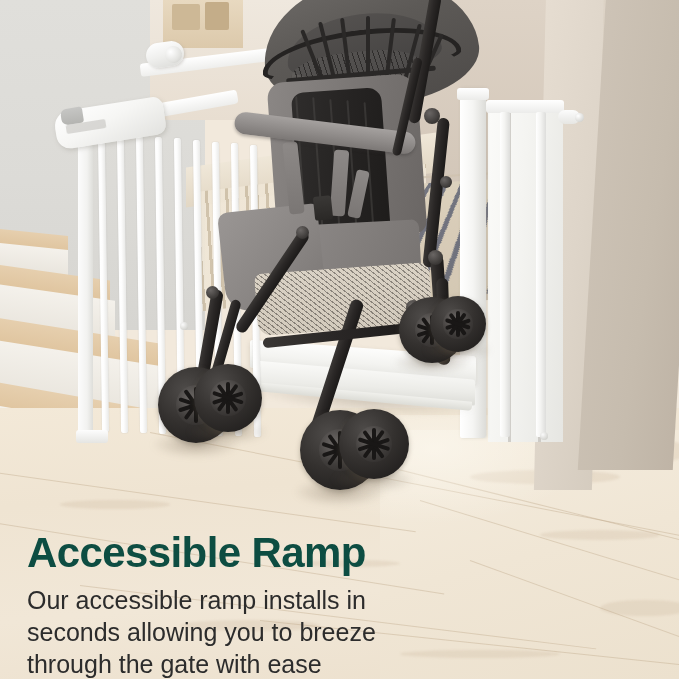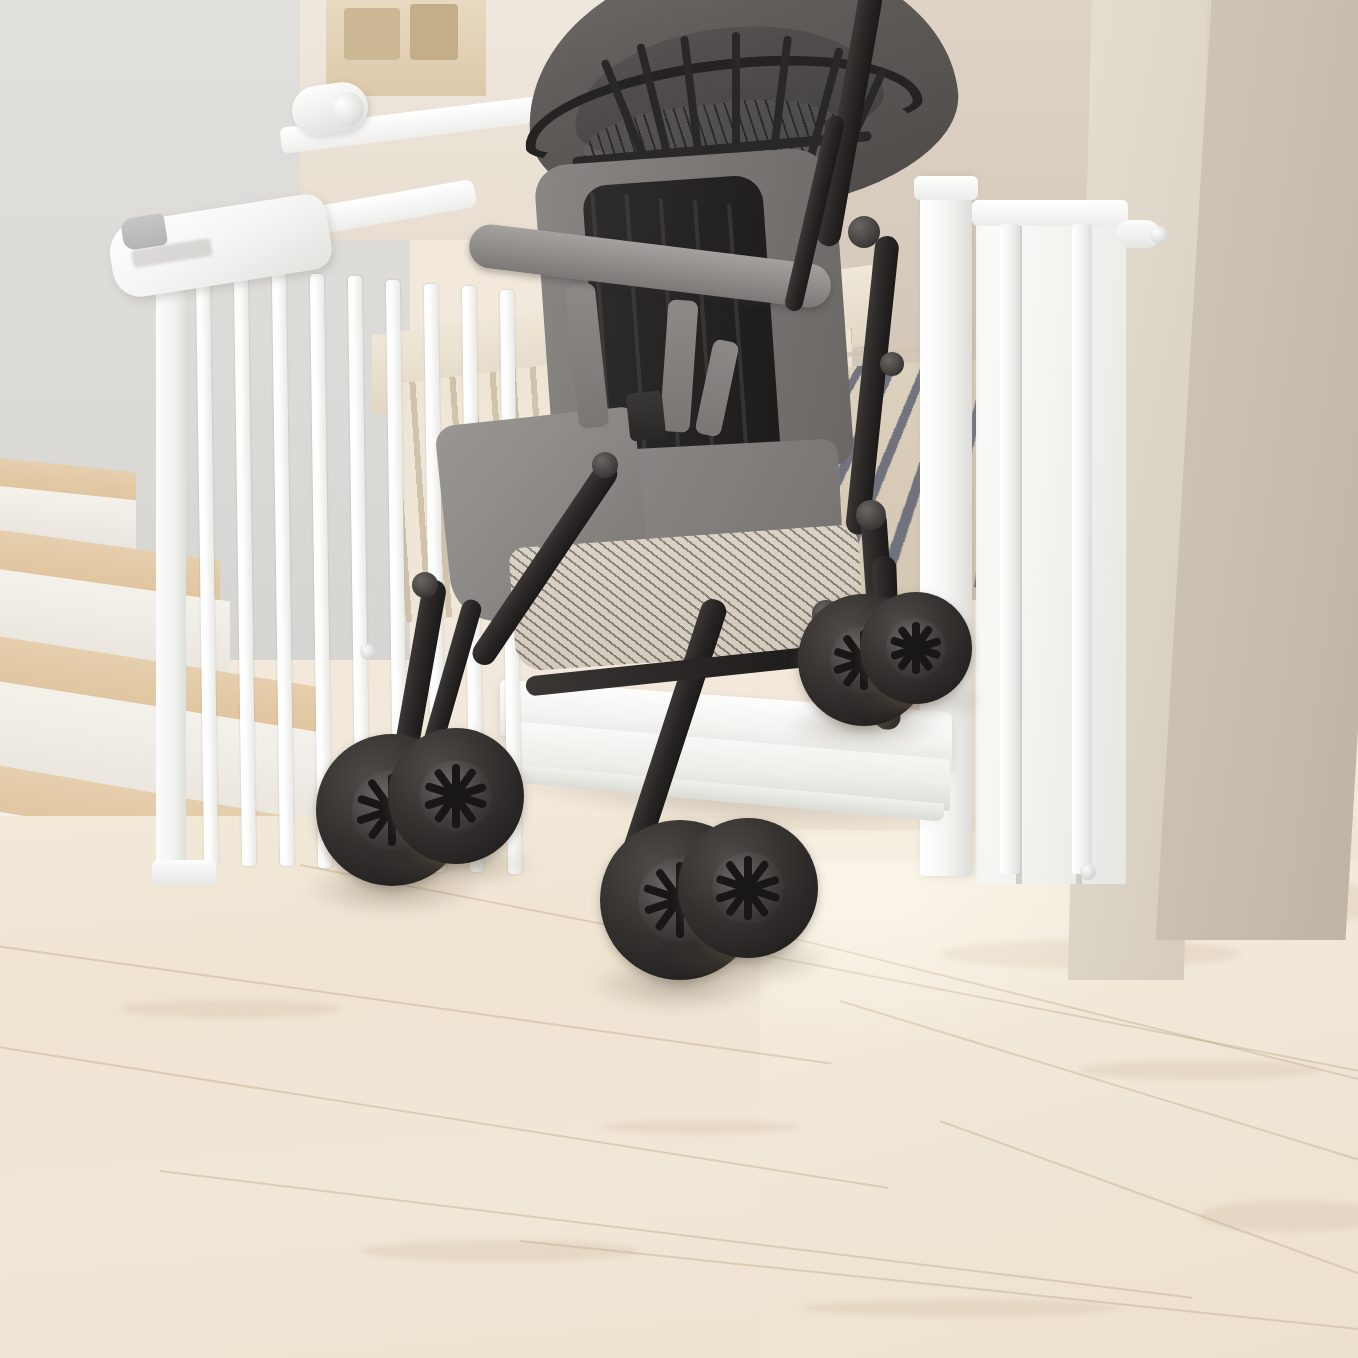--- a/index.html
+++ b/index.html
@@ -725,14 +725,18 @@
         <div class="wheel" style="left:430px; top:296px; width:56px; height:56px;"></div>
         <div class="wheel-hub" style="left:443.44px; top:309.44px; width:29.12px; height:29.12px;"></div>
         <div class="wheel-spoke" style="left:456.2px; top:310.896px; width:3.6px; height:26.208000000000002px; transform:rotate(0deg); transform-origin:center center;"></div>
         <div class="wheel-spoke" style="left:456.2px; top:310.896px; width:3.6px; height:26.208000000000002px; transform:rotate(72deg); transform-origin:center center;"></div>
         <div class="wheel-spoke" style="left:456.2px; top:310.896px; width:3.6px; height:26.208000000000002px; transform:rotate(144deg); transform-origin:center center;"></div>
         <div class="wheel-spoke" style="left:456.2px; top:310.896px; width:3.6px; height:26.208000000000002px; transform:rotate(216deg); transform-origin:center center;"></div>
         <div class="wheel-spoke" style="left:456.2px; top:310.896px; width:3.6px; height:26.208000000000002px; transform:rotate(288deg); transform-origin:center center;"></div>
       </div>
   </div>
 
+  <div class="text-block">
+    <div class="headline">Accessible Ramp</div>
+    <div class="subcopy">Our accessible ramp installs in seconds allowing you to breeze through the gate with ease</div>
+  </div>
 
 </div>
 
 </body></html>

